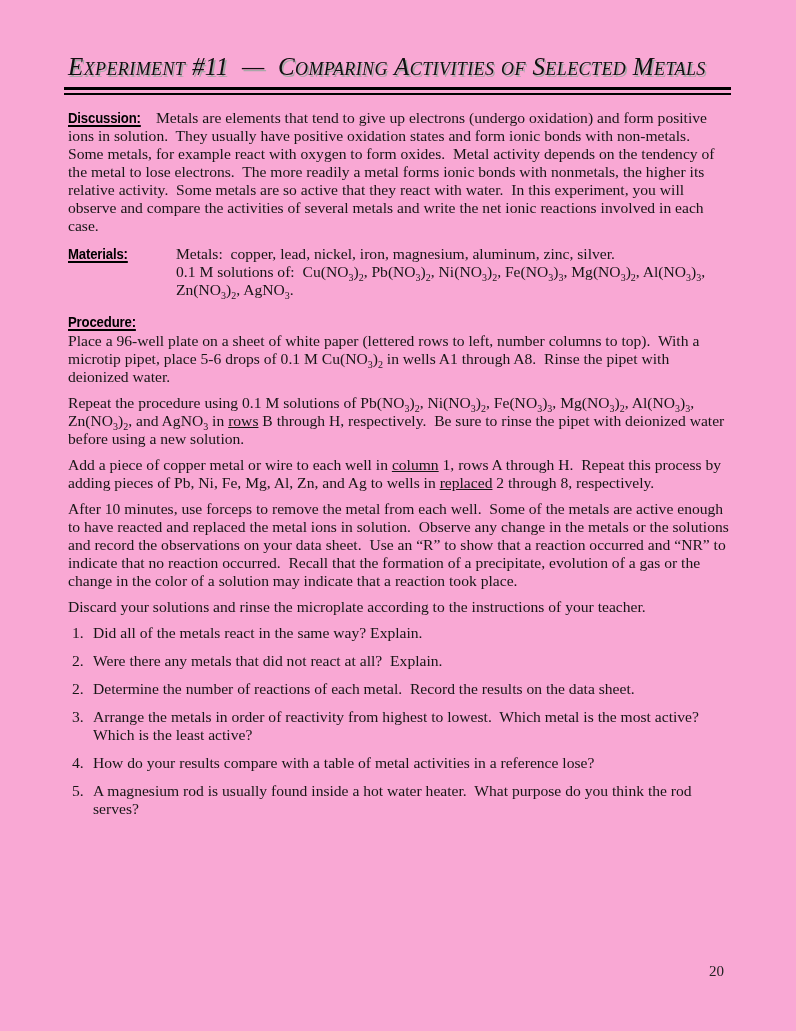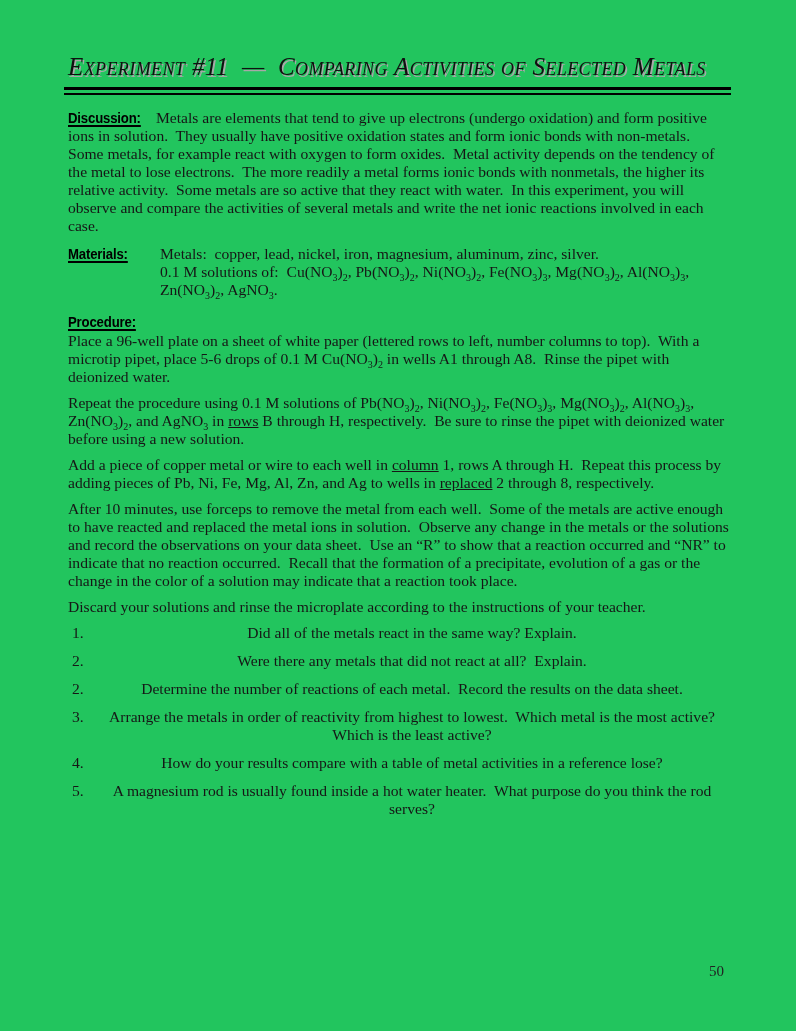--- a/index.html
+++ b/index.html
@@ -4,21 +4,21 @@
 <style>
   html, body {
     margin: 0;
     padding: 0;
     background: #ffffff;
   }
   .page {
     position: relative;
     width: 796px;
     height: 1031px;
-    background: #22c55e;
+    background: #f9a8d4;
     box-sizing: border-box;
     padding: 52px 65px 0 68px;
     overflow: hidden;
     font-family: "Liberation Serif", "DejaVu Serif", serif;
     color: #161616;
   }
 
   
   .title {
     margin: 0;
@@ -68,40 +68,40 @@
     font-size: 15.6px;
     line-height: 18px;
   }
   .para { margin: 0 0 8px 0; }
   [data-bind], [data-bind-html] { white-space: pre-wrap; }
   sub { font-size: 10px; line-height: 0; }
 
   .discussion { margin-top: 14px; }
 
   
-  .materials { display: flex; margin-top: 10px; }
+  .materials { display: flex; margin-top: 10px; gap: 16px; }
   .materials-label-col { width: 92px; flex: 0 0 92px; }
   .materials-content { flex: 1 1 auto; }
 
   
   .procedure-heading-row { margin-top: 14px; }
   .procedure-paras { margin-top: 1px; }
 
   
   .questions-heading-row { margin-top: 12px; margin-bottom: 19px; }
   .q-item { display: flex; margin: 0 0 10px 0; }
   .q-num {
     flex: 0 0 25px;
     width: 25px;
     padding-left: 4px;
     box-sizing: border-box;
     font-size: 15.6px;
     line-height: 18px;
   }
-  .q-text { flex: 1 1 auto; text-align: center; }
+  .q-text { flex: 1 1 auto; }
 
   
   .footer-num {
     position: absolute;
     top: 962px;
     right: 72px;
     font-size: 15px;
     color: #222;
   }
 </style>
@@ -159,15 +159,15 @@
     <div class="q-item">
       <span class="q-num" data-bind="questions.items.4.num">4.</span>
       <span class="q-text" data-bind="questions.items.4.text">How do your results compare with a table of metal activities in a reference lose?</span>
     </div>
     <div class="q-item">
       <span class="q-num" data-bind="questions.items.5.num">5.</span>
       <span class="q-text" data-bind="questions.items.5.text">A magnesium rod is usually found inside a hot water heater.  What purpose do you think the rod serves?</span>
     </div>
   </div>
 
-  <div class="footer-num" data-bind="footer.page_number">50</div>
+  <div class="footer-num" data-bind="footer.page_number">20</div>
 
 </div>
 
 </body></html>

